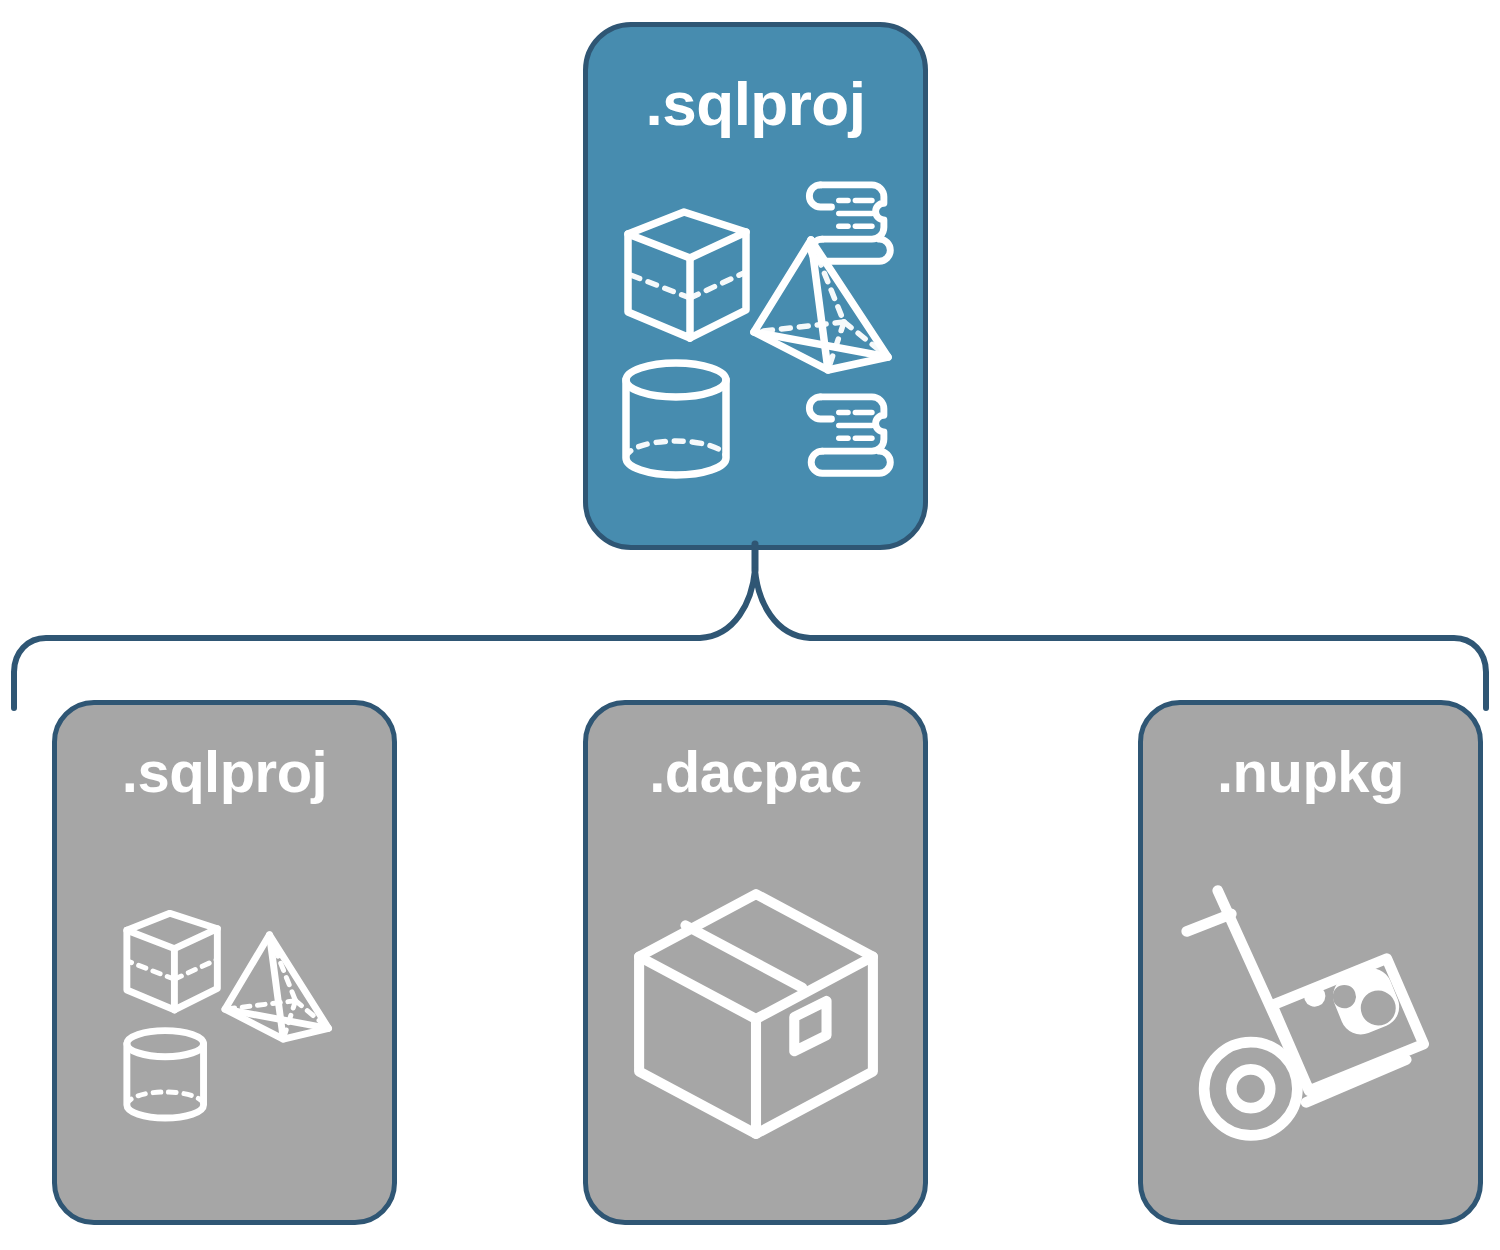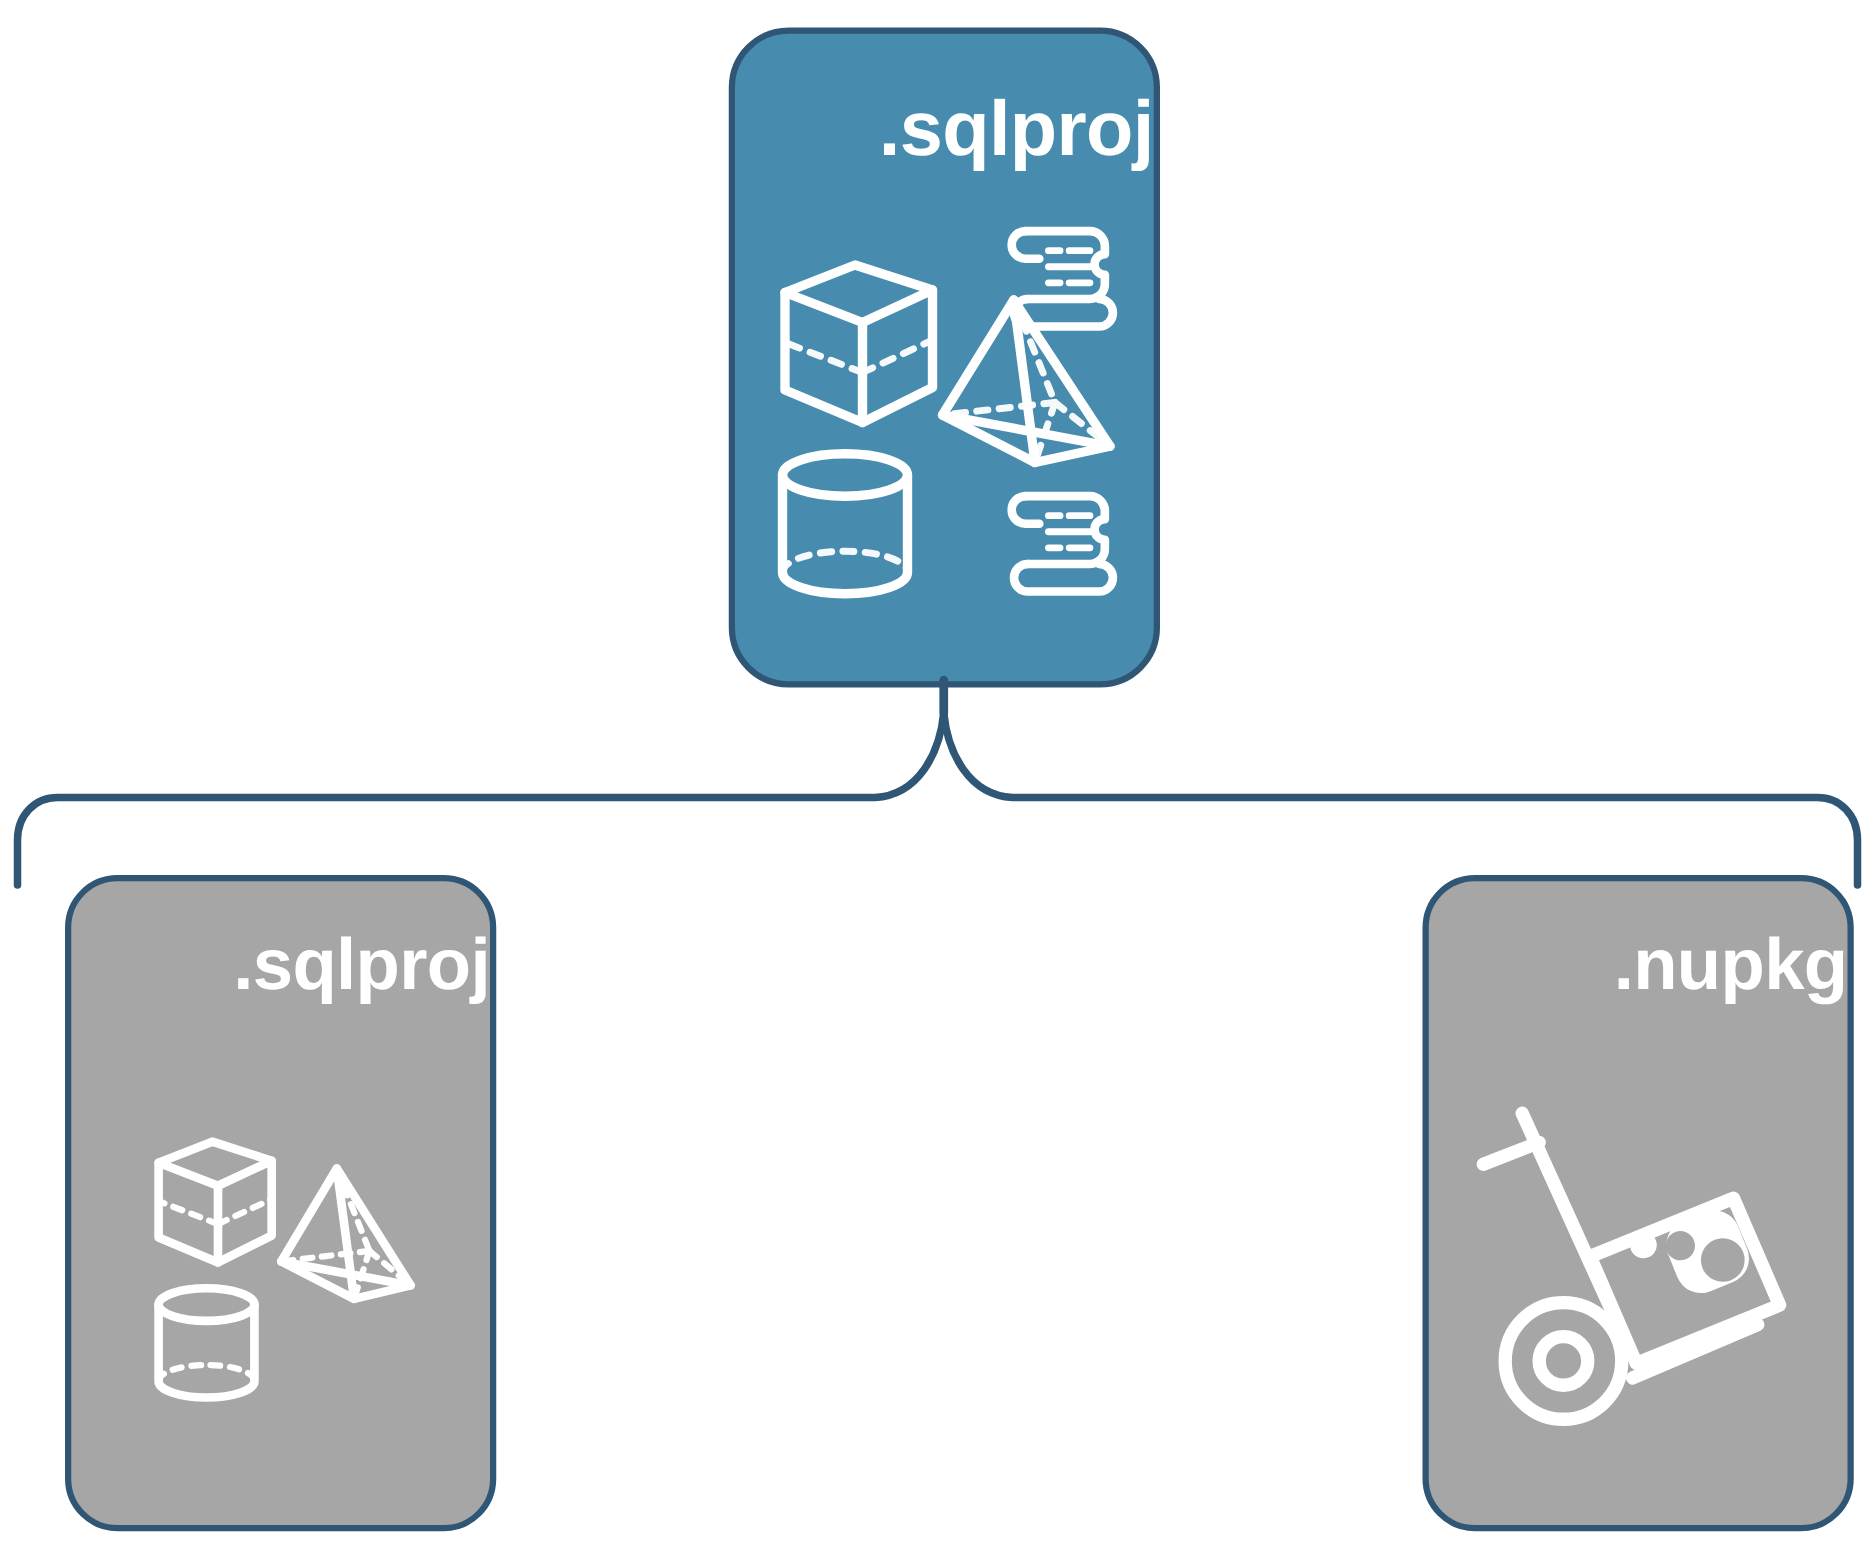--- a/index.html
+++ b/index.html
@@ -43,21 +43,21 @@
     background: #a6a6a6;
   }
   .card.leaf-1 { left: 52px; }
   .card.leaf-2 { left: 583px; }
   .card.leaf-3 { left: 1138px; }
 
   .card-title {
     color: #ffffff;
     font-weight: bold;
     letter-spacing: -0.5px;
-    text-align: right;
+    text-align: center;
     width: 100%;
     user-select: none;
   }
   .card.root .card-title {
     font-size: 62px;
     line-height: 1;
     margin-top: 46px;
   }
   .card.leaf .card-title {
     font-size: 58px;
@@ -214,20 +214,38 @@
           <g>
             <ellipse cx="72" cy="200" rx="50" ry="17"></ellipse>
             <path d="M22 200 L22 280 A50 17 0 0 0 122 280 L122 200"></path>
             <path d="M22 280 A50 17 0 0 1 122 280" stroke-dasharray="10 10" stroke-width="6.5" fill="none"></path>
           </g>
         </g>
       </svg>
     </div>
   </div>
 
+  <div class="card leaf leaf-2">
+    <div class="card-title">.dacpac</div>
+    <div class="card-art">
+      <svg width="262" height="262" viewBox="0 0 260 260">
+        <g fill="none" stroke="#ffffff" stroke-width="10" stroke-linecap="round" stroke-linejoin="round">
+
+          <polygon points="130,12 246,74 246,188 130,250 14,188 14,74"></polygon>
+
+          <polyline points="14,74 130,136 246,74"></polyline>
+          <line x1="130" y1="136" x2="130" y2="250"></line>
+
+          <polyline points="60,43 176,105"></polyline>
+
+          <polygon points="168,134 200,118 200,152 168,168"></polygon>
+        </g>
+      </svg>
+    </div>
+  </div>
 
   <div class="card leaf leaf-3">
     <div class="card-title">.nupkg</div>
     <div class="card-art">
       <svg width="272" height="272" viewBox="0 0 280 280">
         <g fill="none" stroke="#ffffff" stroke-width="11" stroke-linecap="round" stroke-linejoin="round">
 
           <line x1="12" y1="56" x2="58" y2="38"></line>
 
           <line x1="44" y1="14" x2="122" y2="186"></line>

